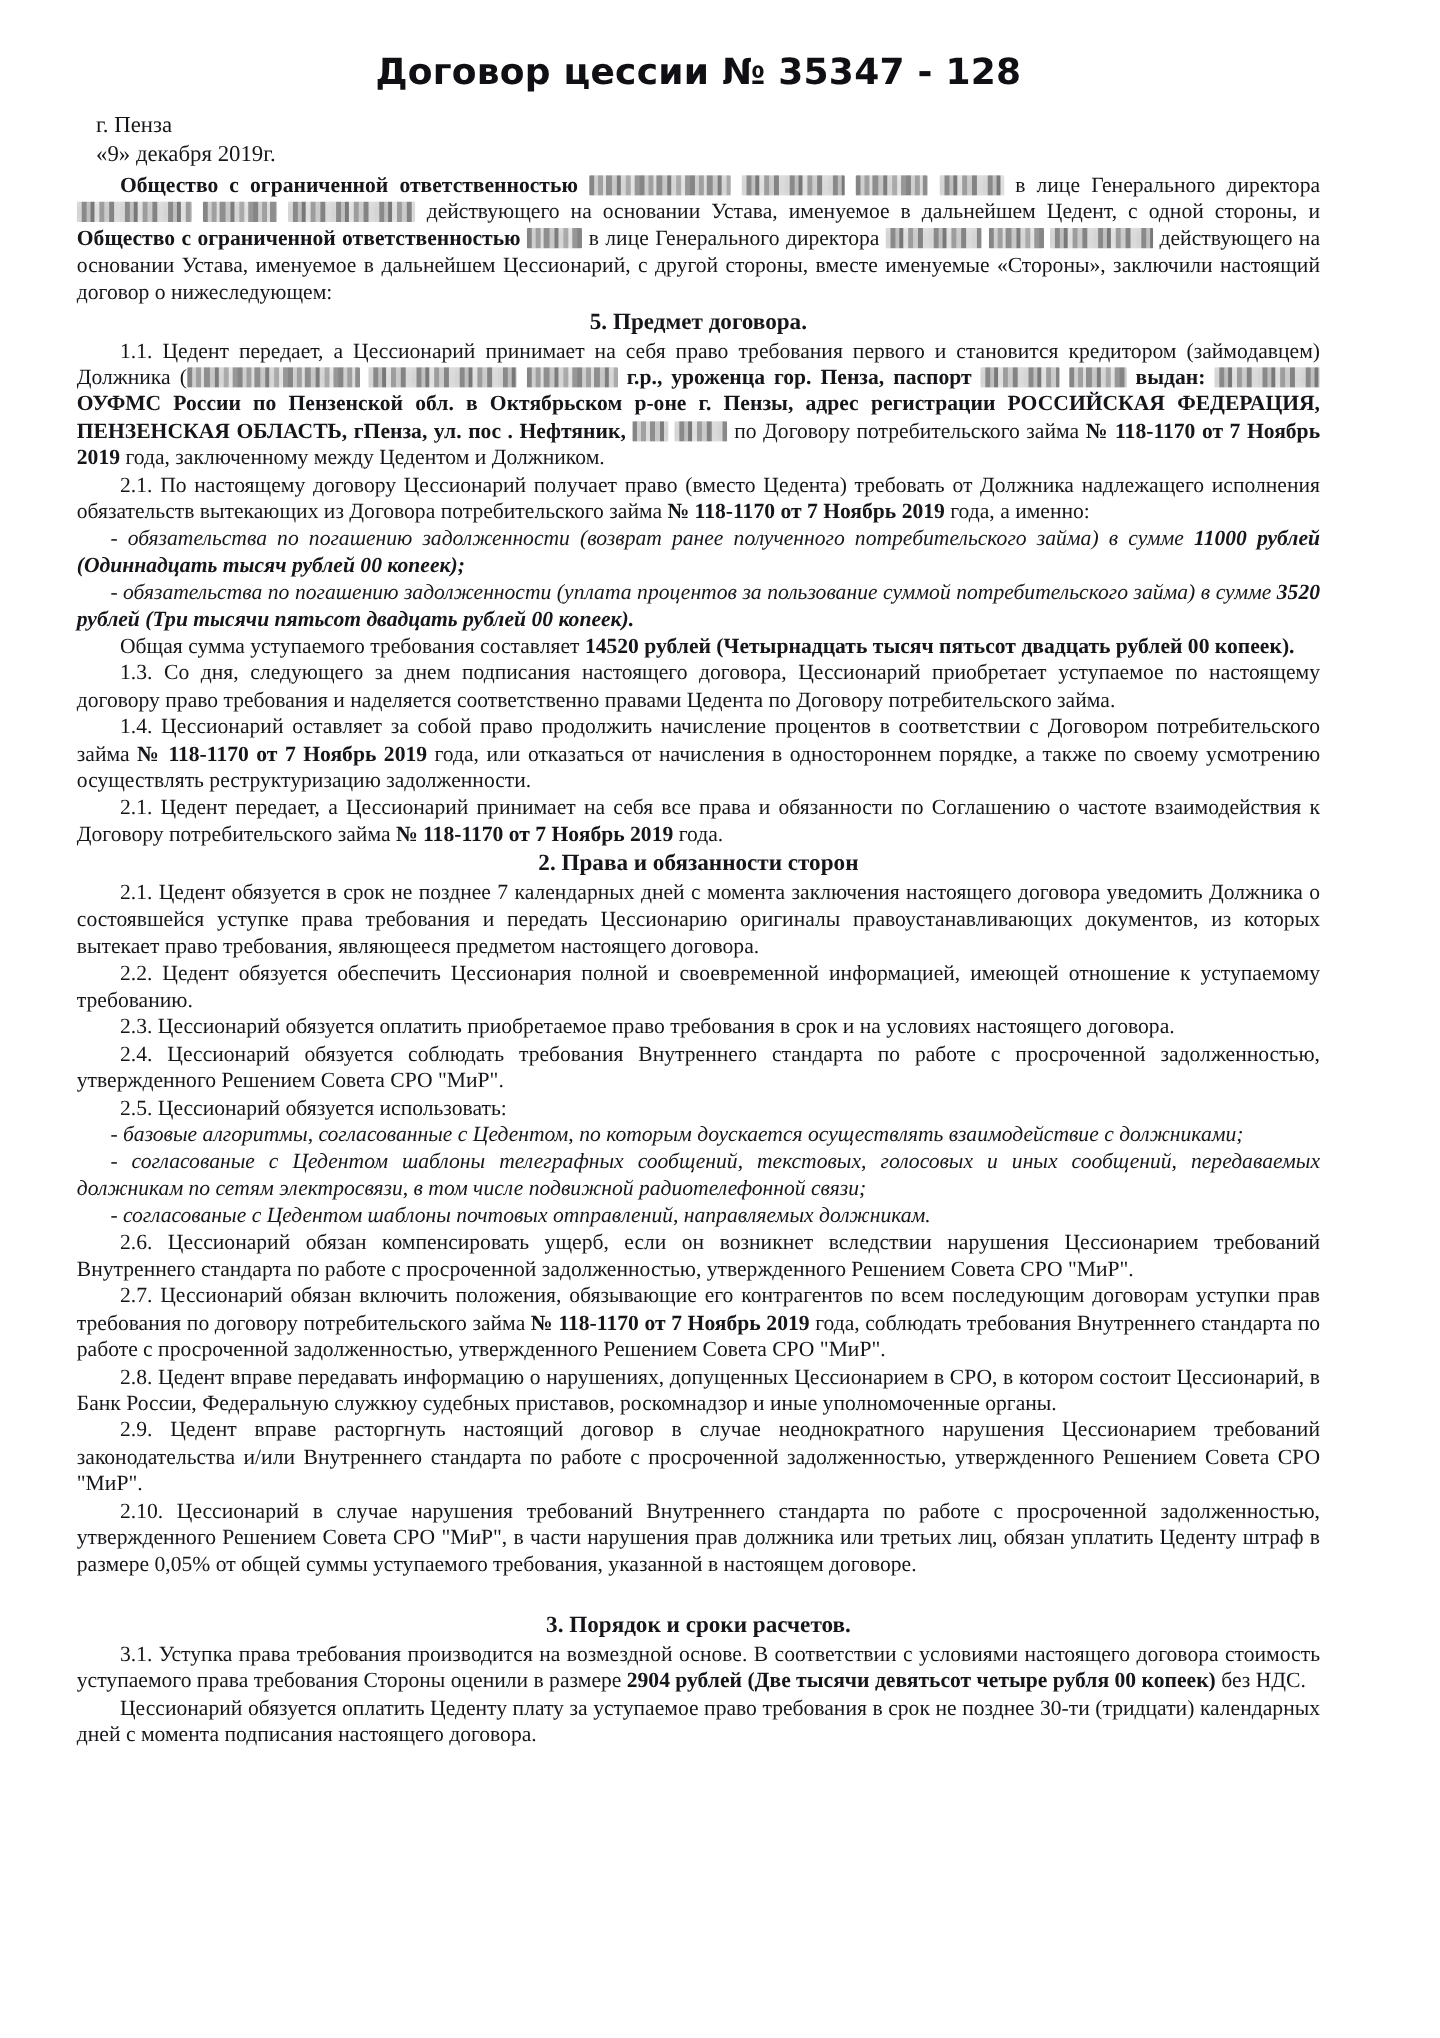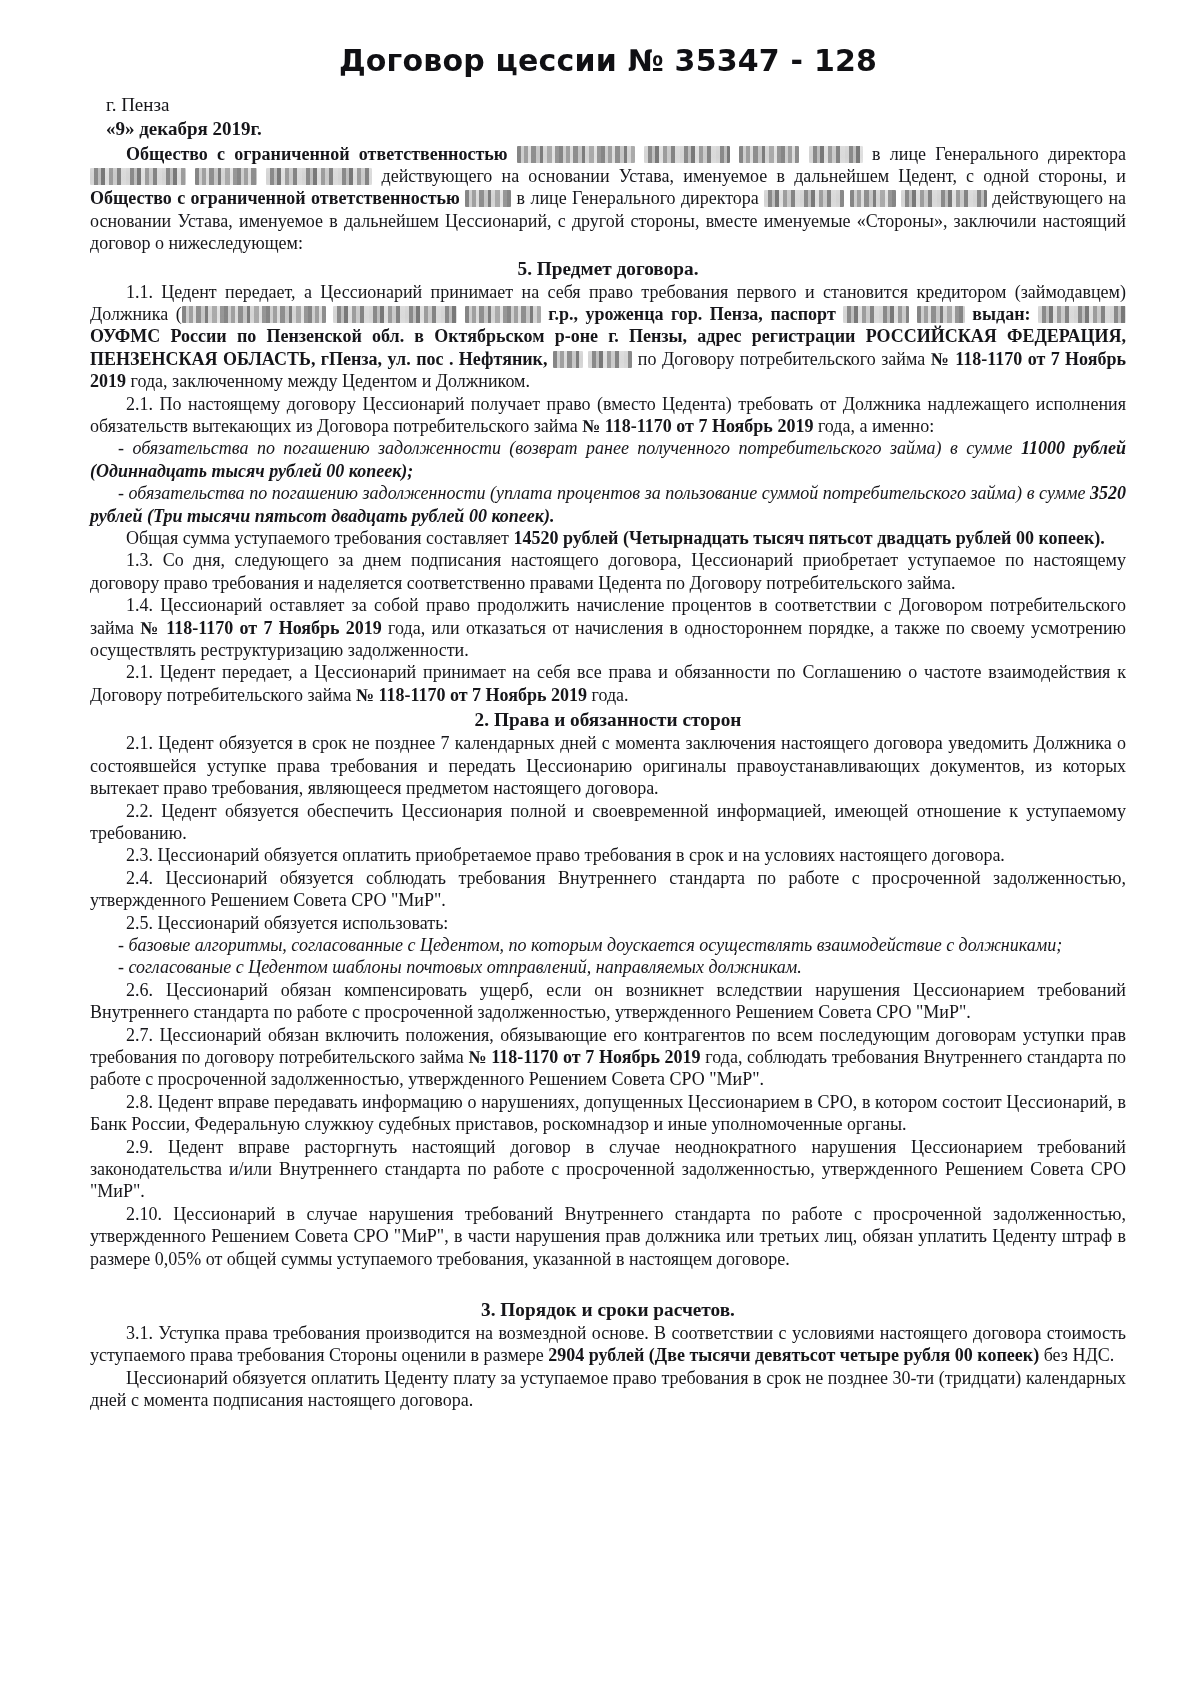--- a/index.html
+++ b/index.html
@@ -12,21 +12,21 @@
     width: 1200px;
     height: 1698px;
     margin: 0 auto;
     background: #ffffff;
     overflow: hidden;
     font-family: "Liberation Serif", "DejaVu Serif", serif;
     color: #16161a;
   }
   .sheet {
     position: absolute;
-    left: 90px;
+    left: 64px;
     top: 44px;
     width: 1036px;
   }
   .doc-title {
     font-family: "DejaVu Sans", "Liberation Sans", sans-serif;
     font-weight: 700;
     font-size: 30px;
     letter-spacing: 0.2px;
     text-align: center;
     color: #101014;
@@ -37,21 +37,21 @@
     display: flex;
     justify-content: space-between;
     align-items: baseline;
     font-size: 19px;
     line-height: 1.25;
     margin: 8px 0 2px 0;
     padding: 0 14px 0 16px;
     flex-direction: column;
   }
   .meta-city { white-space: nowrap; }
-  .meta-date { white-space: nowrap; font-weight: bold; }
+  .meta-date { white-space: nowrap; }
 
   p.body {
     margin: 0;
     font-size: 18px;
     line-height: 1.245;
     text-align: justify;
     text-justify: inter-word;
     text-indent: 36px;
     color: #16161a;
   }
@@ -148,20 +148,21 @@
     <p class="body"><span>2.1. Цедент передает, а Цессионарий принимает на себя все права и обязанности по Соглашению о частоте взаимодействия к Договору потребительского займа</span> <b>№ 118-1170</b> <b>от 7 Ноябрь 2019</b> <span>года.</span></p>
 
     <h2 class="section">2. Права и обязанности сторон</h2>
 
     <p class="body">2.1. Цедент обязуется в срок не позднее 7 календарных дней с момента заключения настоящего договора уведомить Должника о состоявшейся уступке права требования   и передать Цессионарию оригиналы правоустанавливающих документов, из которых вытекает право требования, являющееся предметом настоящего договора.</p>
     <p class="body">2.2. Цедент обязуется обеспечить Цессионария полной и своевременной информацией, имеющей отношение к уступаемому требованию.</p>
     <p class="body">2.3. Цессионарий обязуется оплатить приобретаемое право требования в срок и на условиях настоящего договора.</p>
     <p class="body">2.4. Цессионарий обязуется соблюдать требования Внутреннего стандарта по работе с просроченной задолженностью, утвержденного Решением Совета СРО "МиР".</p>
     <p class="body">2.5. Цессионарий обязуется использовать:</p>
     <p class="body bullet">- базовые алгоритмы, согласованные с Цедентом, по которым доускается осуществлять взаимодействие с должниками;</p>
+    <p class="body bullet">- согласованые с Цедентом шаблоны телеграфных сообщений, текстовых, голосовых и иных сообщений, передаваемых должникам по сетям электросвязи, в том числе подвижной радиотелефонной связи;</p>
     <p class="body bullet">- согласованые с Цедентом  шаблоны почтовых отправлений, направляемых должникам.</p>
     <p class="body">2.6. Цессионарий обязан компенсировать ущерб, если он возникнет вследствии нарушения Цессионарием требований Внутреннего стандарта по работе с просроченной задолженностью, утвержденного Решением Совета СРО "МиР".</p>
 
     <p class="body"><span>2.7. Цессионарий обязан включить положения, обязывающие его контрагентов по всем последующим договорам уступки прав требования по договору потребительского займа</span> <b>№ 118-1170</b> <b>от 7 Ноябрь 2019</b> <span>года, соблюдать требования Внутреннего стандарта по работе с просроченной задолженностью, утвержденного Решением Совета СРО "МиР".</span></p>
 
     <p class="body">2.8. Цедент вправе передавать  информацию о нарушениях, допущенных Цессионарием в СРО, в котором состоит Цессионарий, в Банк России, Федеральную служкюу судебных приставов, роскомнадзор и иные уполномоченные органы.</p>
     <p class="body">2.9. Цедент вправе расторгнуть настоящий договор в случае неоднократного нарушения Цессионарием требований законодательства и/или Внутреннего стандарта по работе с просроченной задолженностью, утвержденного Решением Совета СРО "МиР".</p>
     <p class="body">2.10. Цессионарий в случае нарушения требований Внутреннего стандарта по работе с просроченной задолженностью, утвержденного Решением Совета СРО "МиР", в части нарушения прав должника или третьих лиц, обязан уплатить Цеденту штраф в размере 0,05% от общей суммы уступаемого требования, указанной в настоящем договоре.</p>
 
     <div class="spacer-md"></div>

